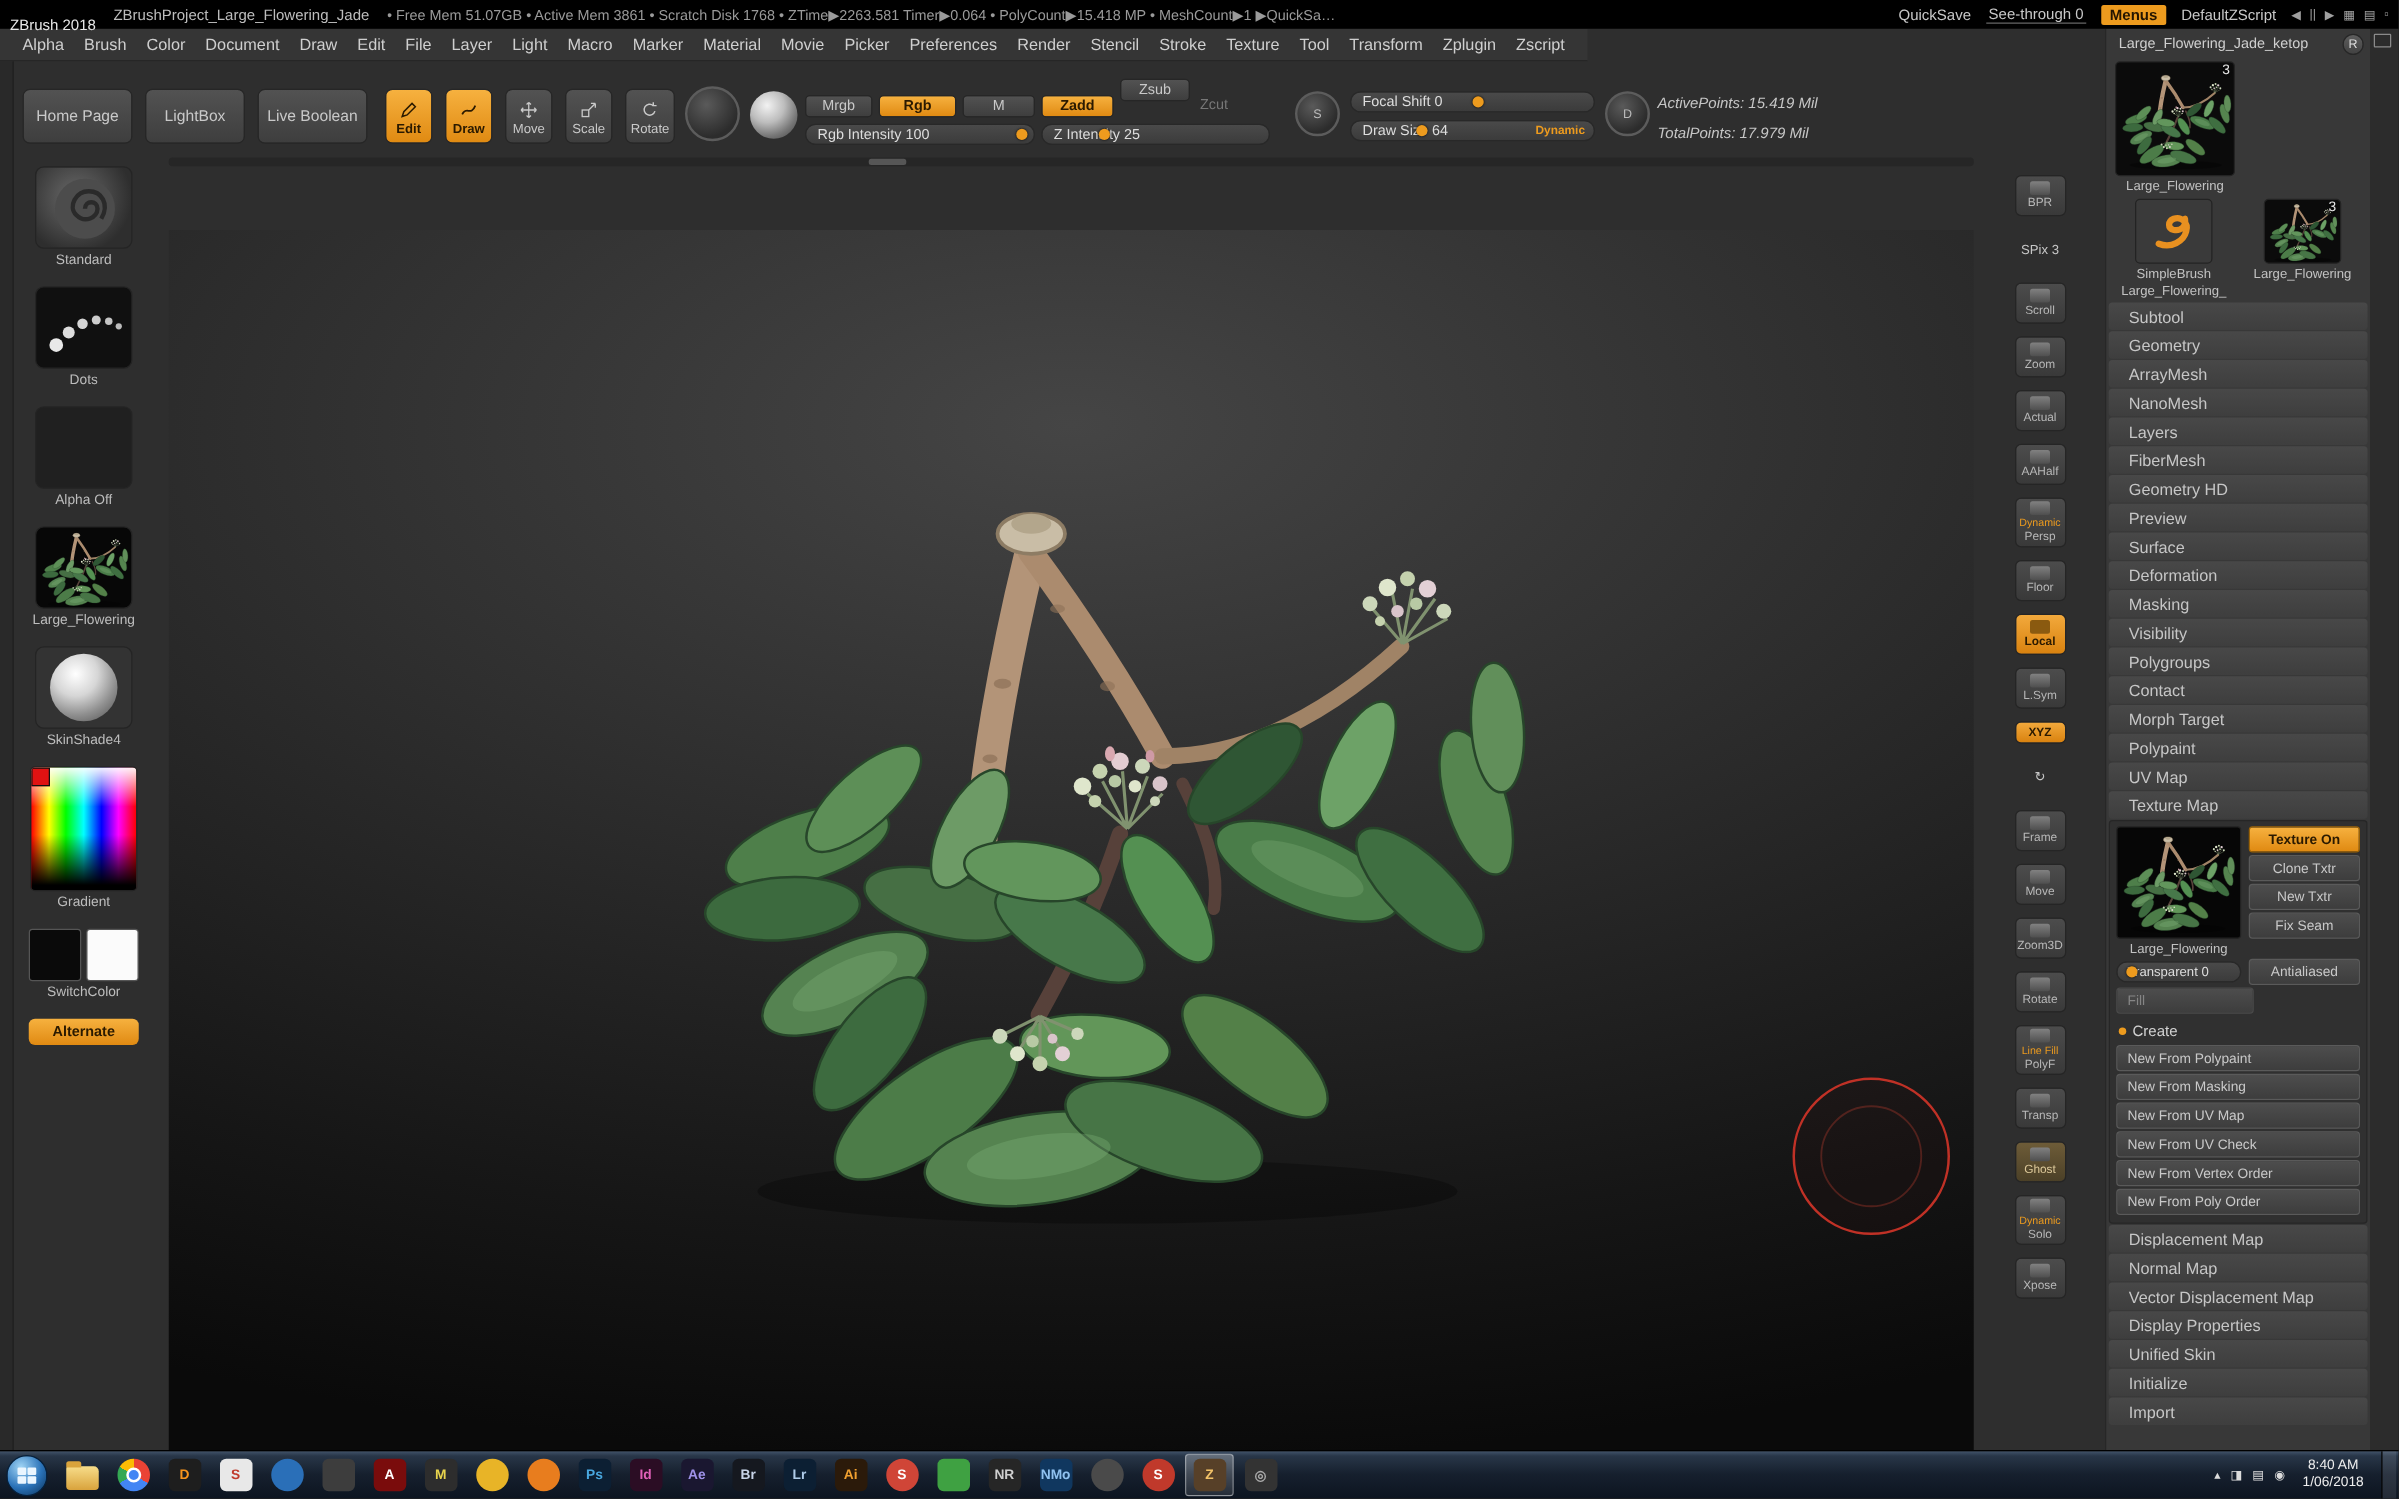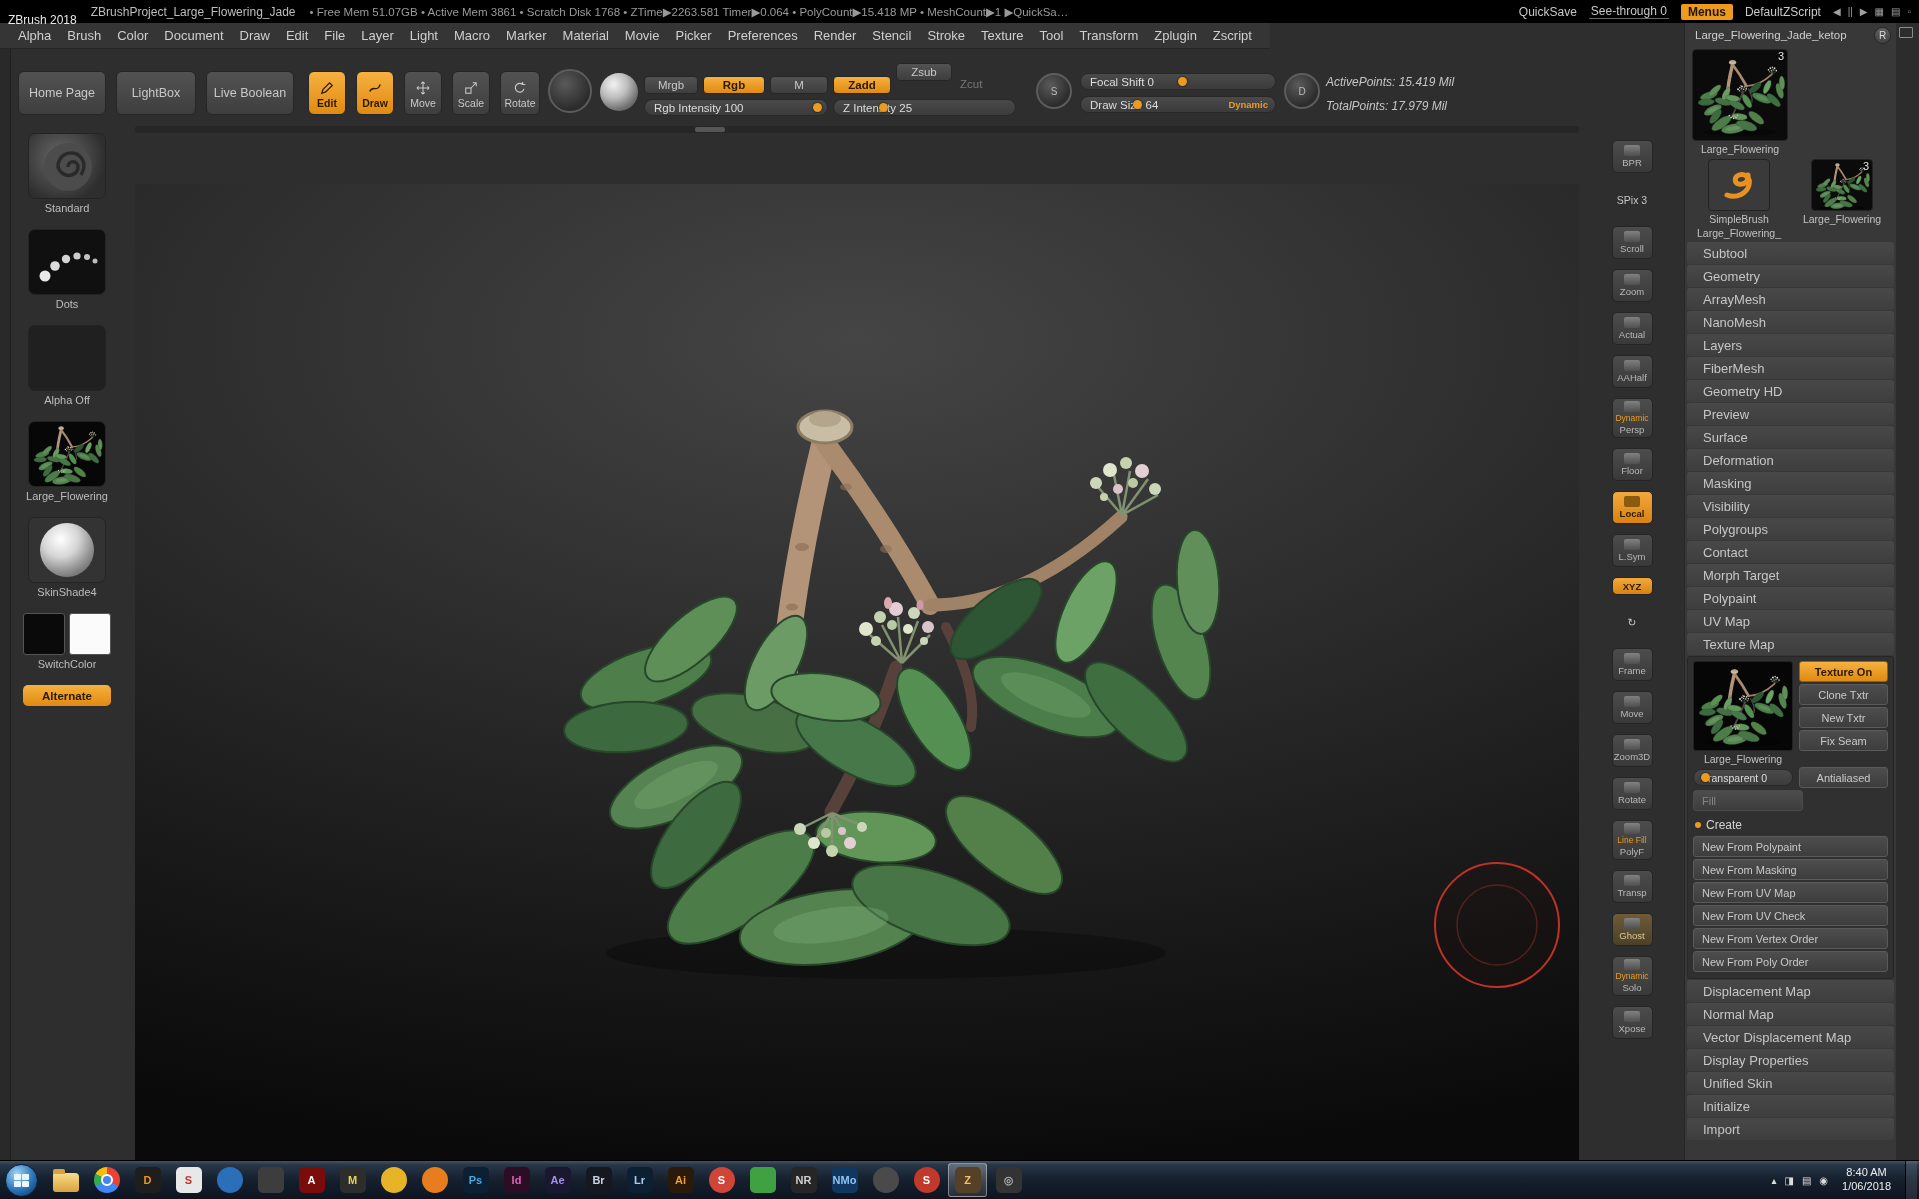--- a/index.html
+++ b/index.html
@@ -434,20 +434,26 @@
       </div>
       <span class="shelf-label">Large_Flowering</span>
     </div>
     <div class="shelf-item">
       <div class="thumb mat">
           <div class="mat-ball"></div>
         </div>
       <span class="shelf-label">SkinShade4</span>
     </div>
     <div class="shelf-item">
+      <div class="thumb gradient">
+        <span class="grad-swatch"></span>
+      </div>
+      <span class="shelf-label">Gradient</span>
+    </div>
+    <div class="shelf-item">
       <div class="switch-wrap">
         <div class="sw black"></div>
         <div class="sw white"></div>
       </div>
       <span class="shelf-label">SwitchColor</span>
     </div>
     <div class="alt-btn">Alternate</div>
   </div>
 
   <div class="rtray">

